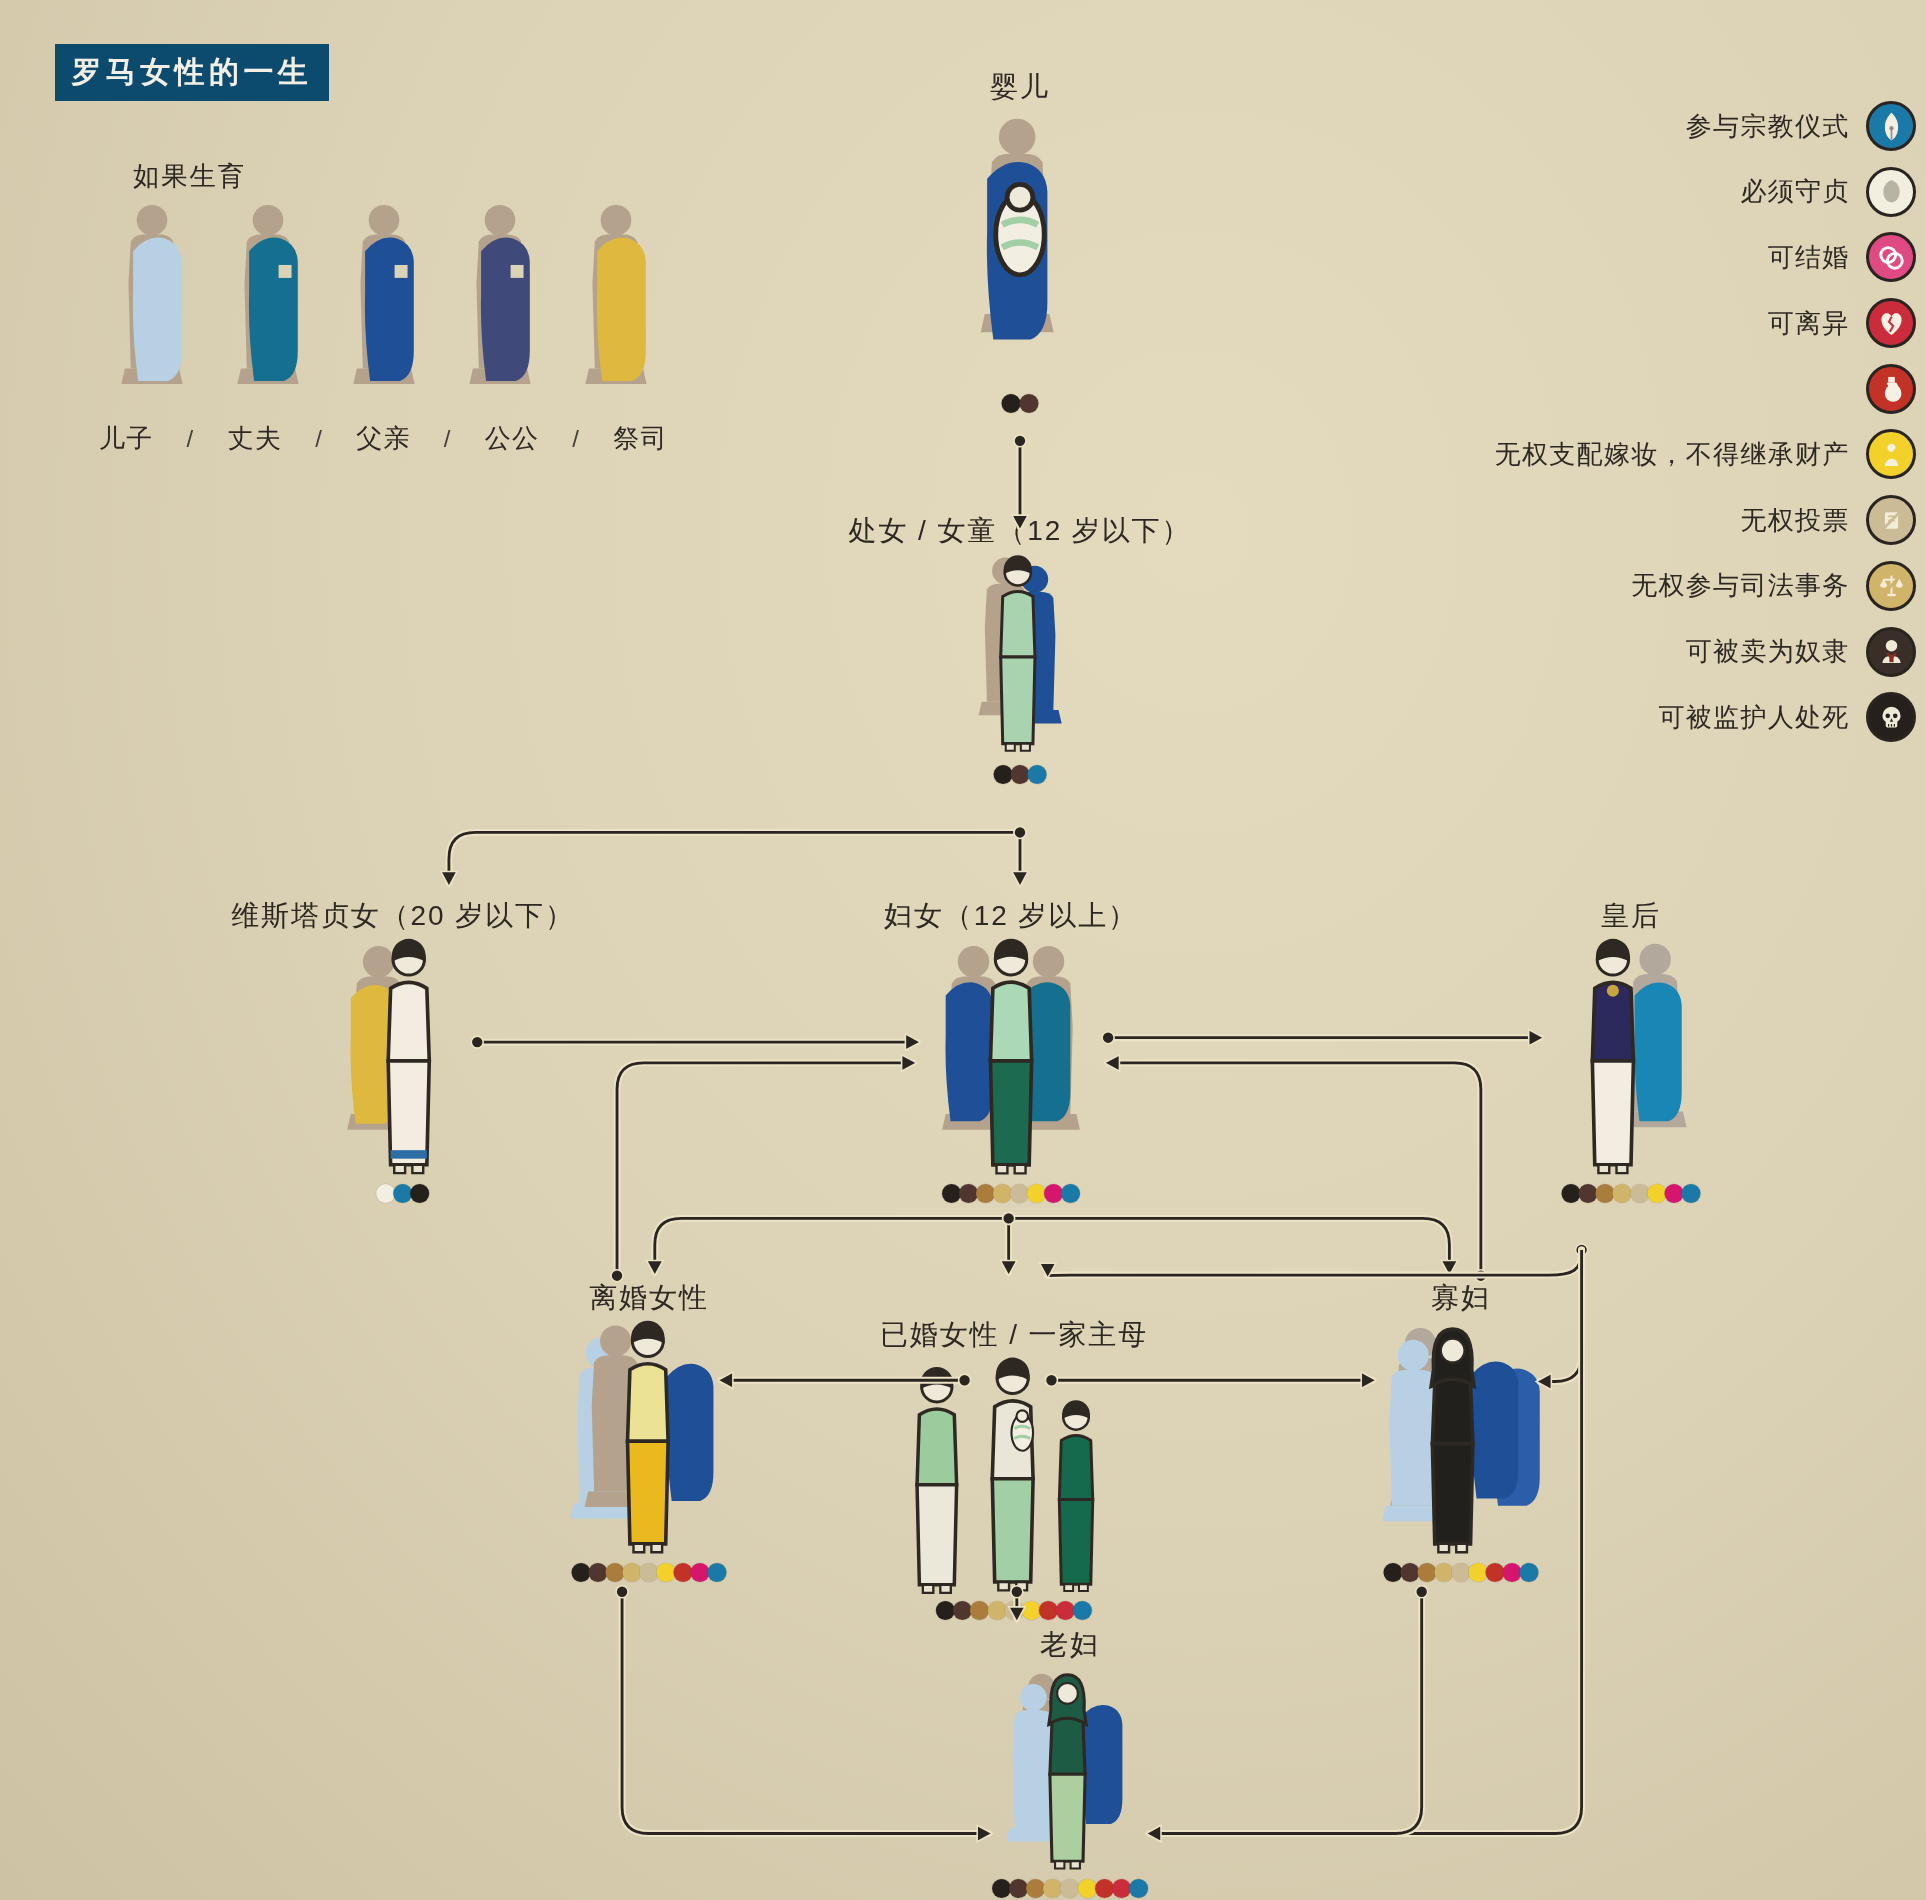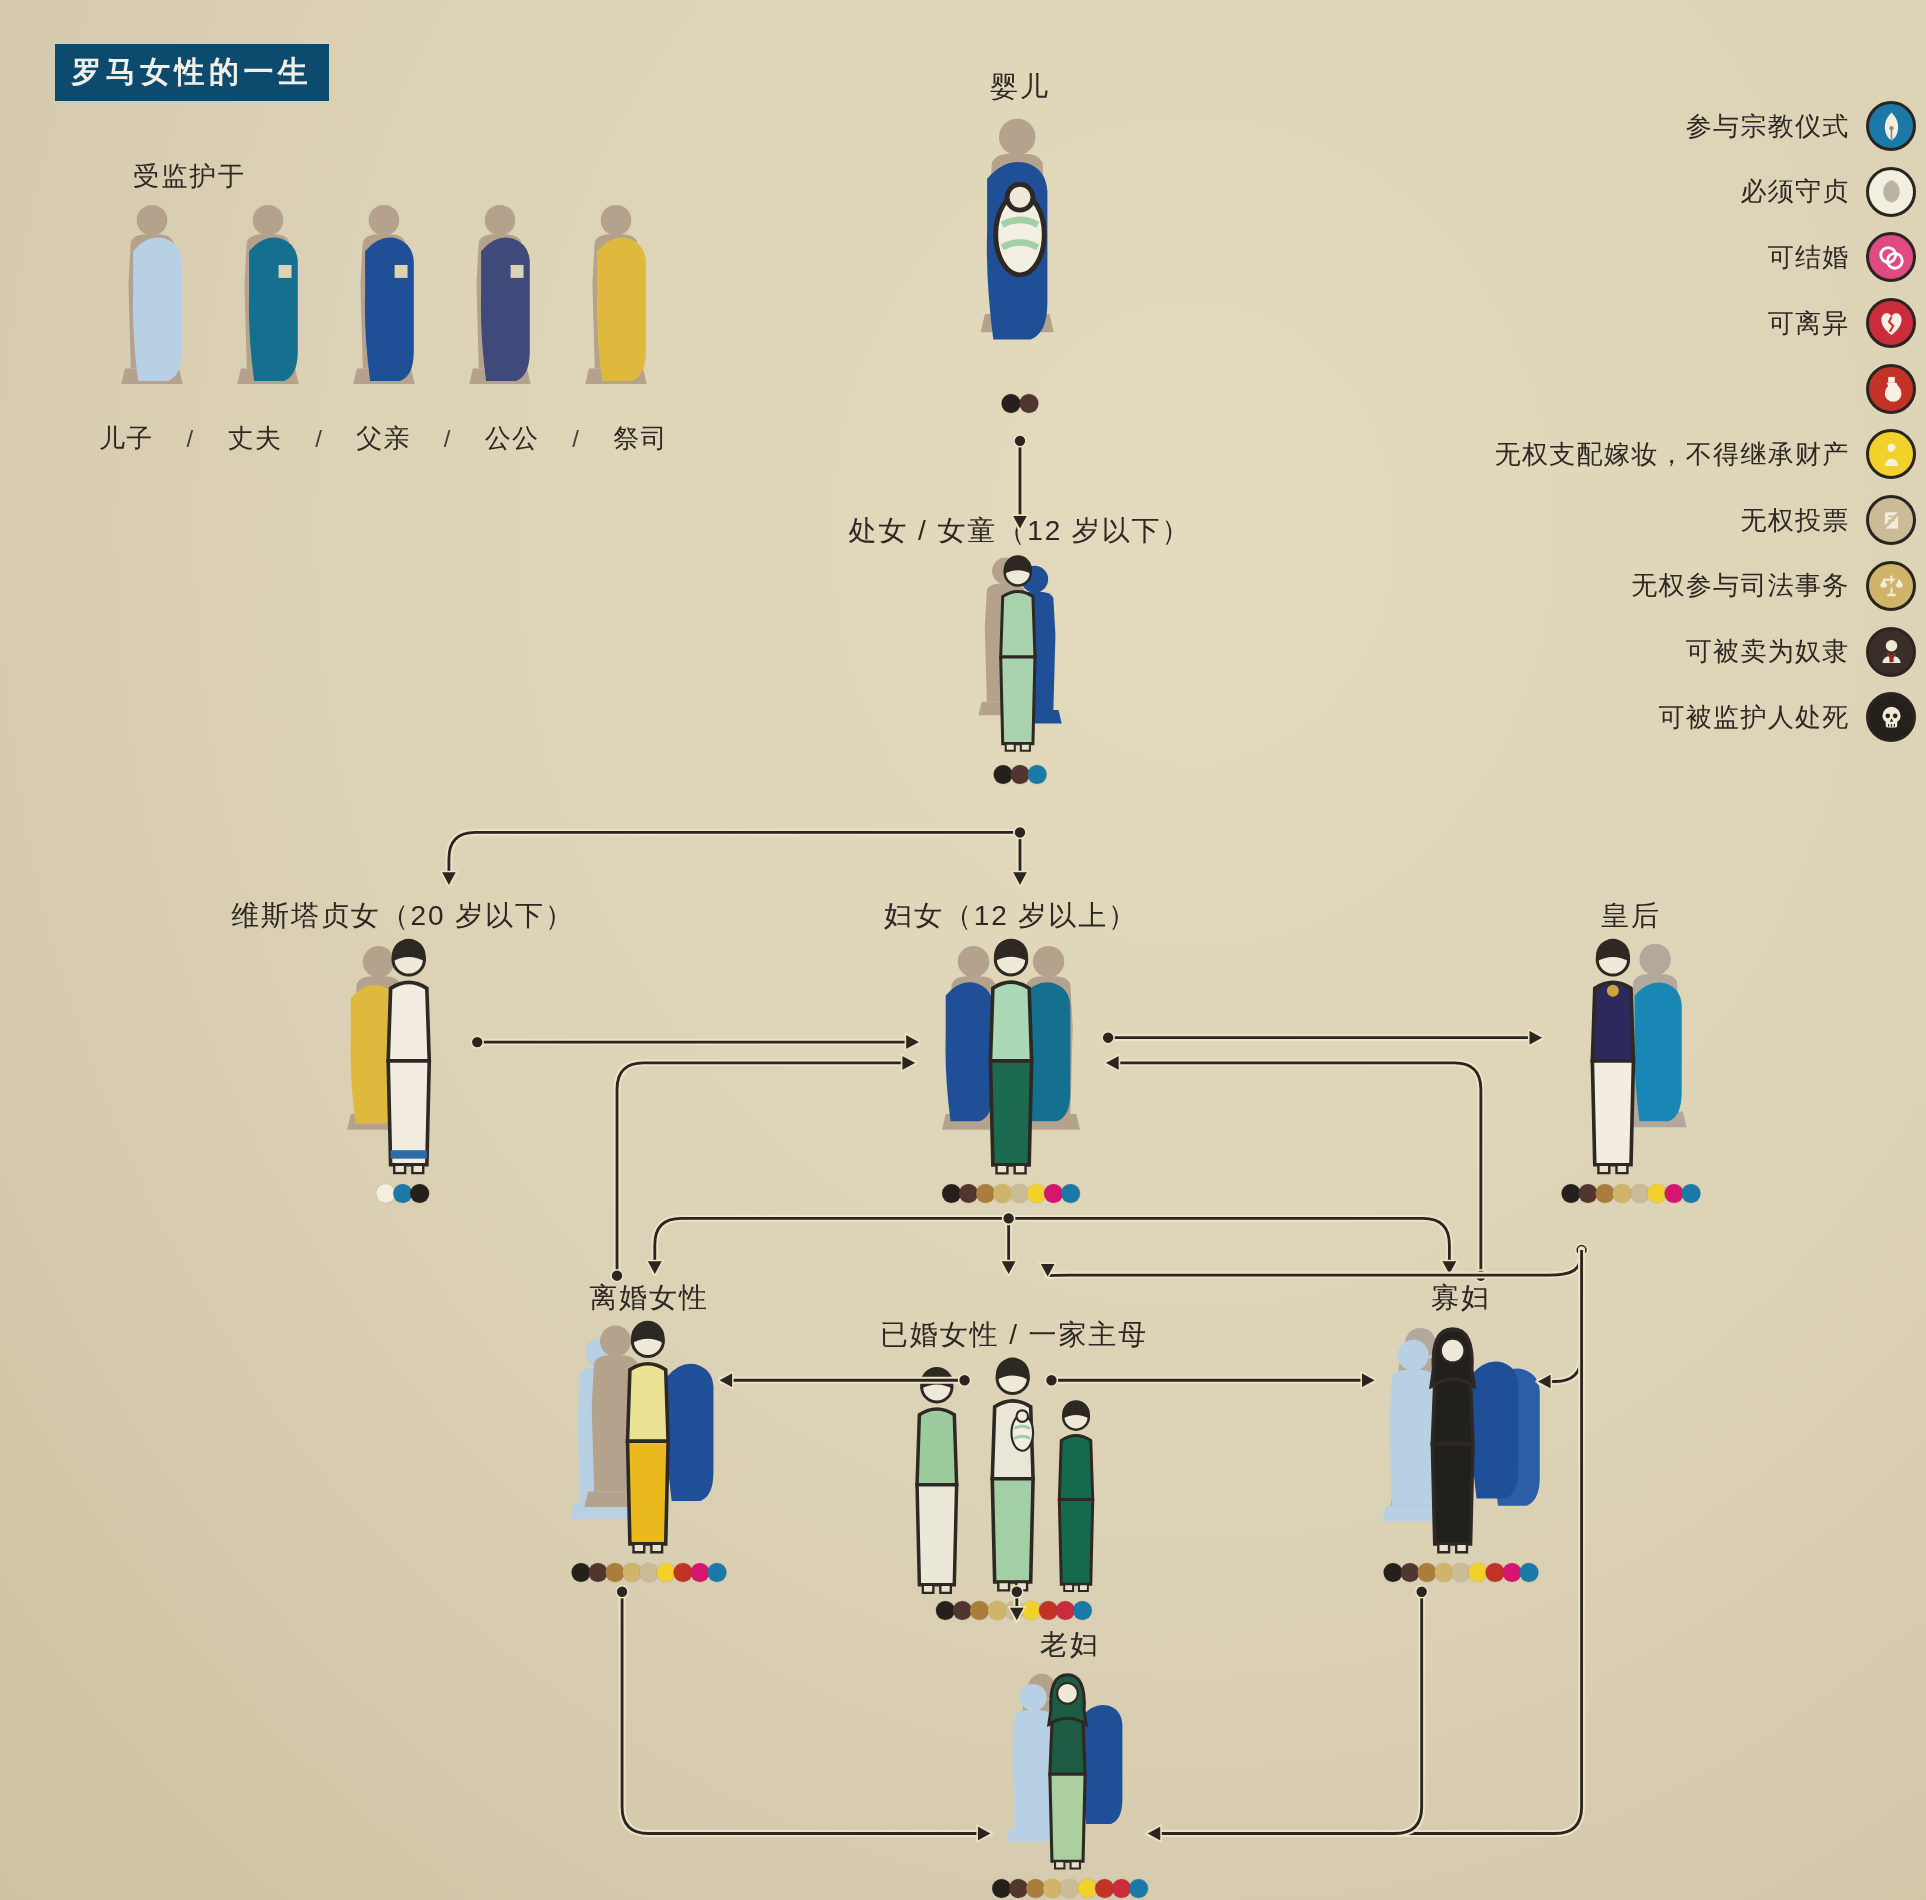--- a/index.html
+++ b/index.html
@@ -77,21 +77,21 @@
     <symbol id="babe">
       <ellipse cx="20" cy="36" rx="15" ry="25" fill="#f2eee2" stroke="#2e2823" stroke-width="3"></ellipse>
       <circle cx="20" cy="13" r="8" fill="#efe9da" stroke="#2e2823" stroke-width="3"></circle>
       <path d="M9,30 Q20,24 31,30 M9,44 Q20,38 31,44" stroke="#a2cfa5" stroke-width="4" fill="none"></path>
     </symbol>
   </defs>
 </svg>
 
 <div id="title" class="abs">罗马女性的一生</div>
 
-<div id="guard-heading" class="abs">受监护于</div>
+<div id="guard-heading" class="abs">如果生育</div>
 <div id="guardian-figures" class="abs">
     <div>
       <svg viewBox="0 0 90 180">
     <use href="#sil" fill="#b4a28d" transform="translate(10,2)"></use>
     <use href="#toga" fill="#b7d0e4" transform="translate(12,4) scale(1.06)"></use>
 
   </svg>
     </div>
     <div>
       <svg viewBox="0 0 90 180">

